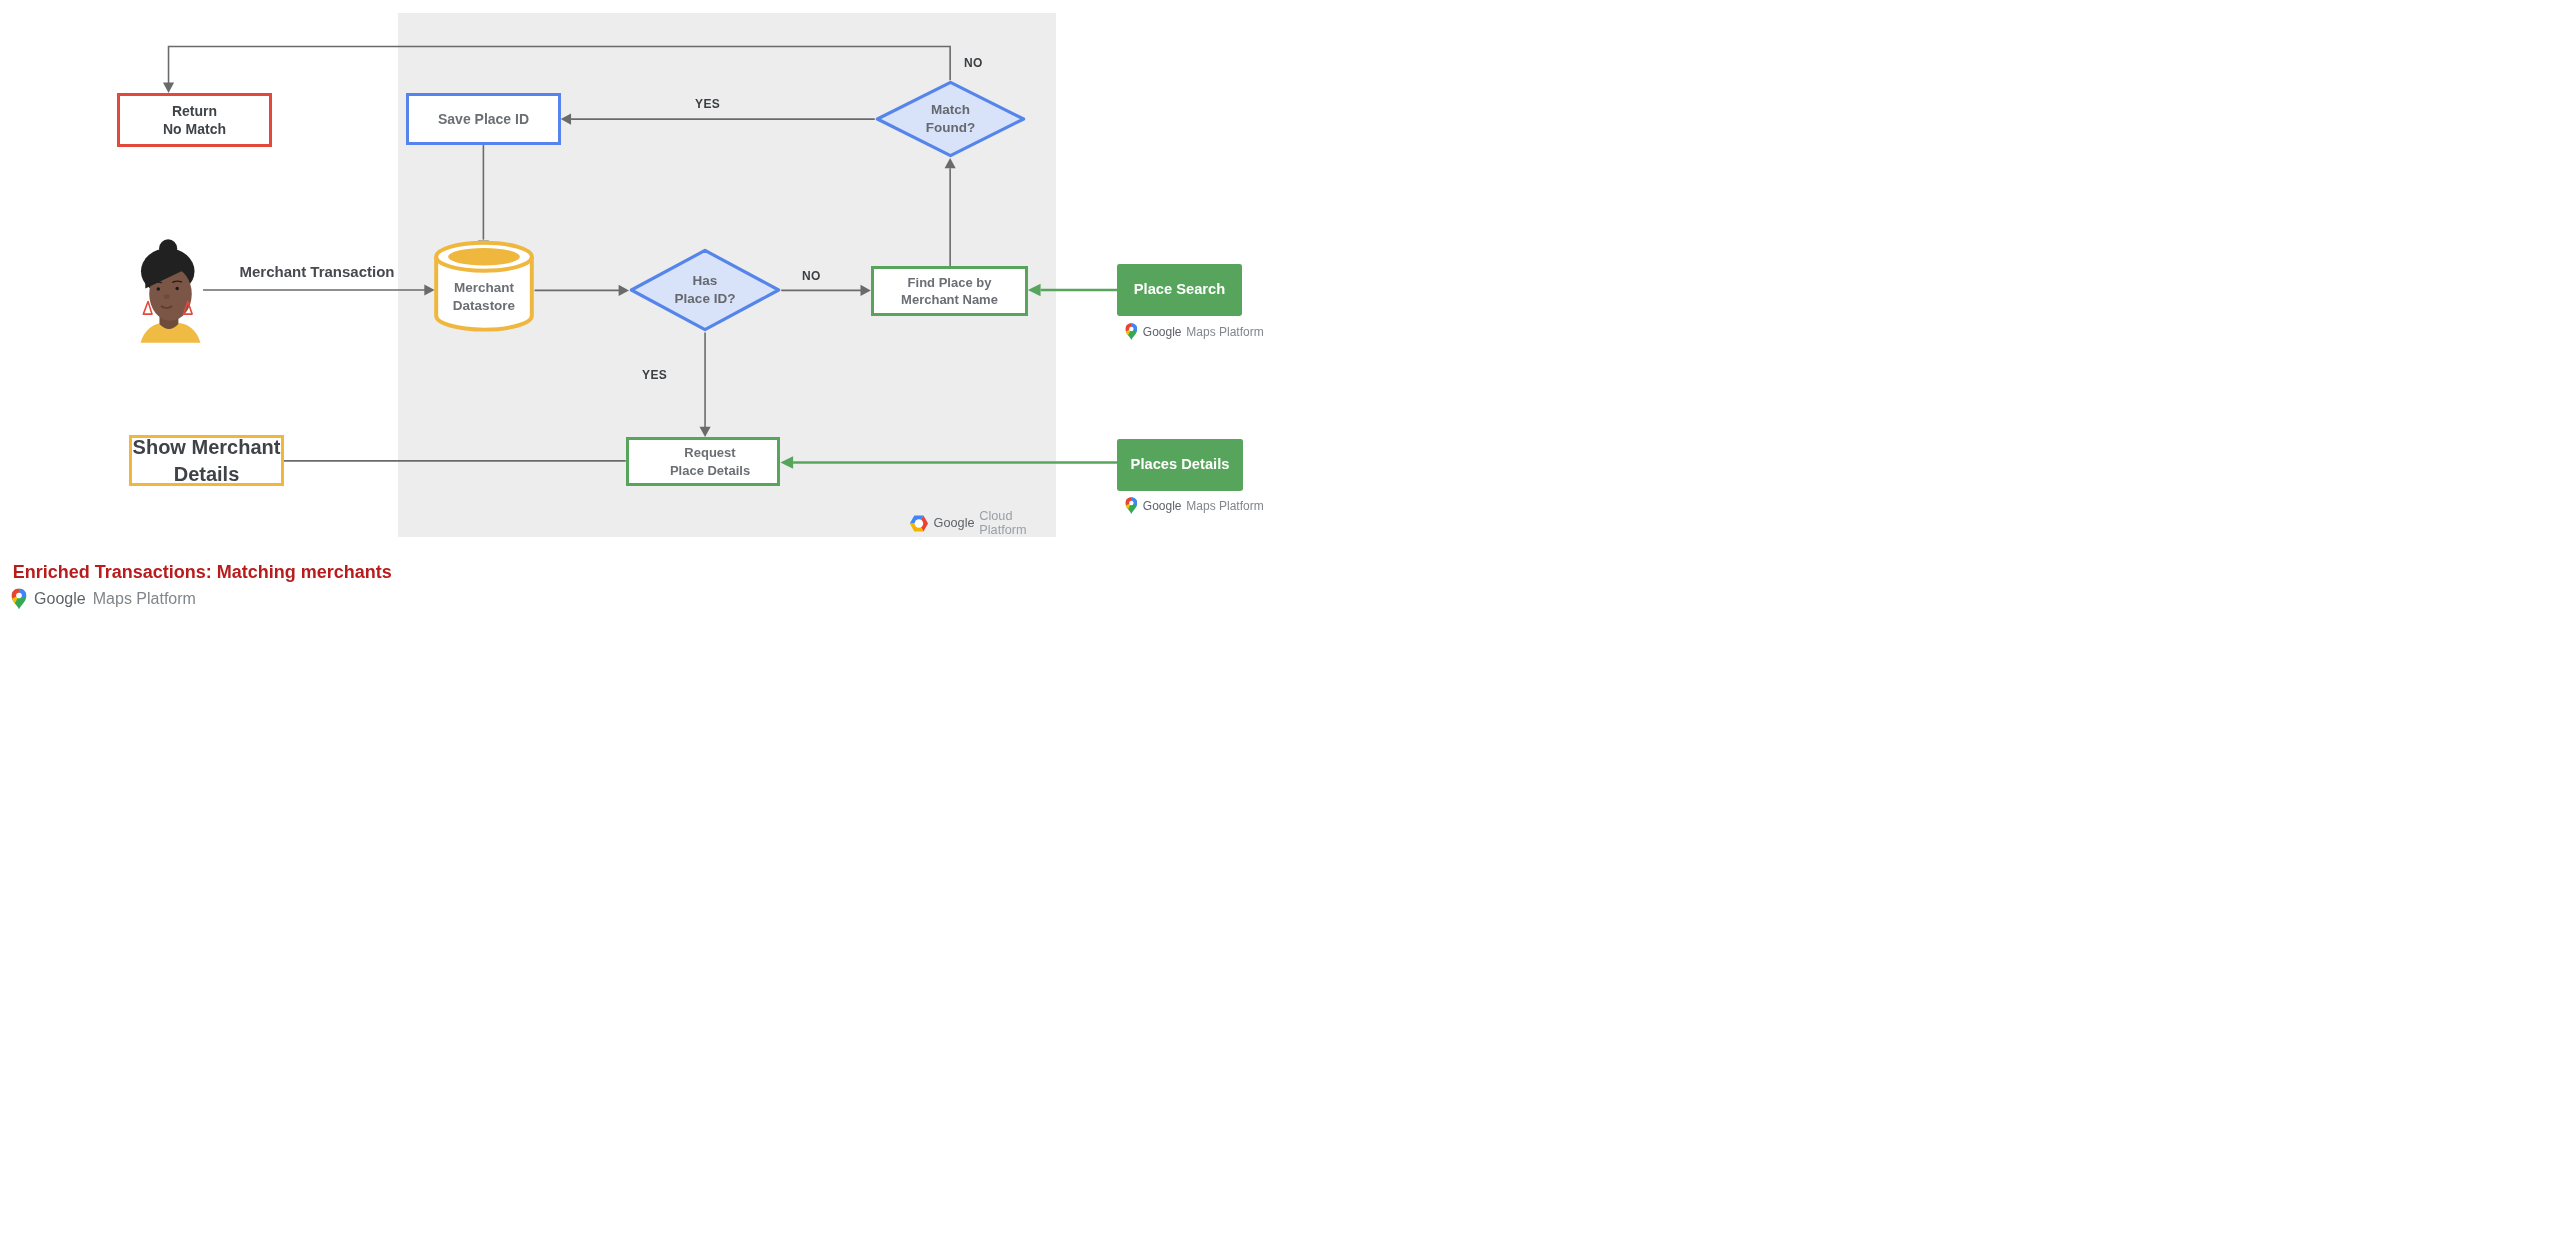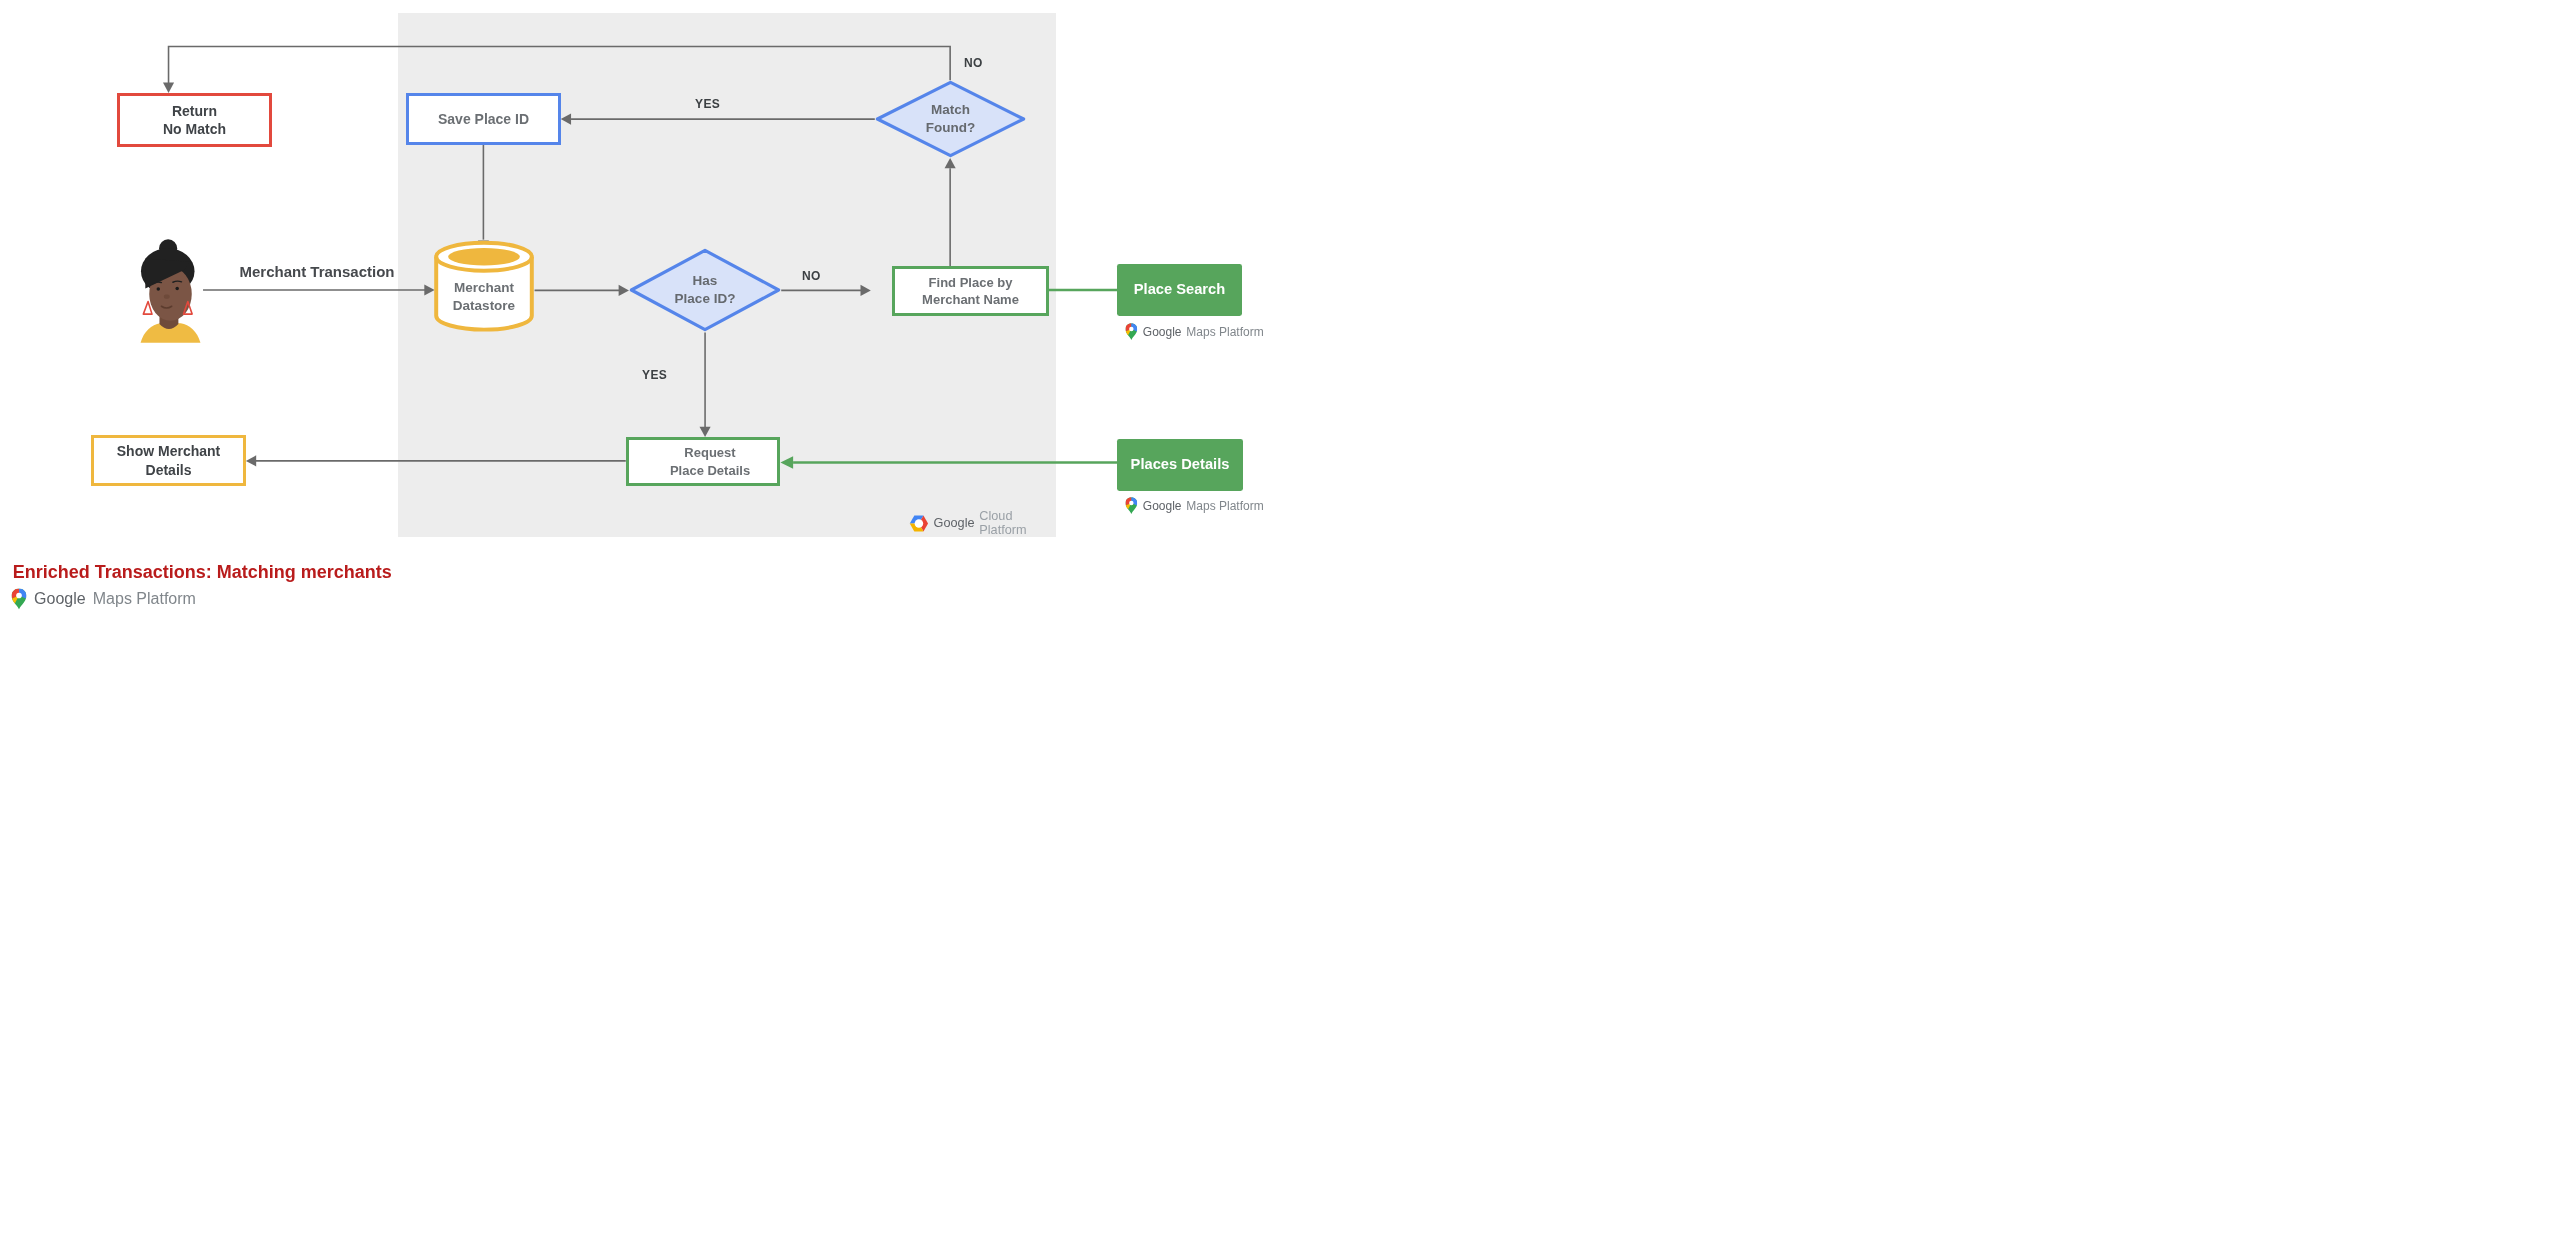--- a/index.html
+++ b/index.html
@@ -27,21 +27,21 @@
   svg.connectors{position:absolute;left:0;top:0;pointer-events:none;}
   .box{
     position:absolute;background:#fff;
     display:flex;align-items:center;justify-content:center;
     text-align:center;font-weight:bold;line-height:1.32;
     white-space:pre-line;box-sizing:border-box;
   }
   .box.red-b{border:3.2px solid var(--red);color:var(--txt-dark);font-size:14px;margin-left:26px;}
   .box.blue-b{border:3.2px solid var(--blue);color:var(--txt-mid);font-size:14px;}
   .box.green-b{border:3.2px solid var(--green);color:var(--txt-mid);font-size:13px;}
-  .box.yellow-b{border:3.2px solid var(--yellow);color:var(--txt-dark);font-size:14px;}
+  .box.yellow-b{border:3.2px solid var(--yellow);color:var(--txt-dark);font-size:20px;margin-left:38px;}
   .box.green-fill{background:var(--green);color:#fff;font-size:14.7px;border-radius:2.4px;}
   .overlay-label{
     position:absolute;display:flex;align-items:center;justify-content:center;
     text-align:center;font-weight:bold;white-space:pre-line;line-height:1.32;
     pointer-events:none;
   }
   .diamond-text{color:var(--txt-diamond);font-size:13.5px;}
   .cyl-text{color:var(--txt-mid);font-size:13.5px;}
   .edge-lbl{
     position:absolute;font-weight:bold;font-size:12px;color:var(--lbl);
@@ -121,21 +121,21 @@
   </svg>
   <div class="overlay-label cyl-text" style="left:433px;top:276px;width:102px;height:41px;font-weight:bold;">Merchant
 Datastore</div>
 
   <svg style="position:absolute;left:629px;top:248px;" width="152" height="84" viewBox="0 0 192 106">
     <polygon points="96,3 189,53 96,103 3,53" fill="#D8E2F9" stroke="#5585EA" stroke-width="4" stroke-linejoin="round"></polygon>
   </svg>
   <div class="overlay-label diamond-text" style="left:629px;top:248px;width:152px;height:84px;">Has
 Place ID?</div>
 
-  <div class="box green-b" style="left:892px;top:266px;width:157px;height:50px;">Find Place by
+  <div class="box green-b" style="left:871px;top:266px;width:157px;height:50px;">Find Place by
 Merchant Name</div>
 
   <div class="box green-fill" style="left:1117px;top:264px;width:125px;height:52px;">Place Search</div>
 
   <div class="logo-row gmp-small" style="left:1117px;top:322px;width:155px;height:19px;">
     <svg width="12.7" height="17.4" viewBox="0 0 40 56">
       <defs>
           <clipPath id="pinA">
             <path d="M20 1 C30.5 1 39 9.5 39 20 C39 27.5 34.5 35 28 42.5 C24 47 21 51 20 55 C19 51 16 47 12 42.5 C5.5 35 1 27.5 1 20 C1 9.5 9.5 1 20 1 Z"></path>
           </clipPath>

